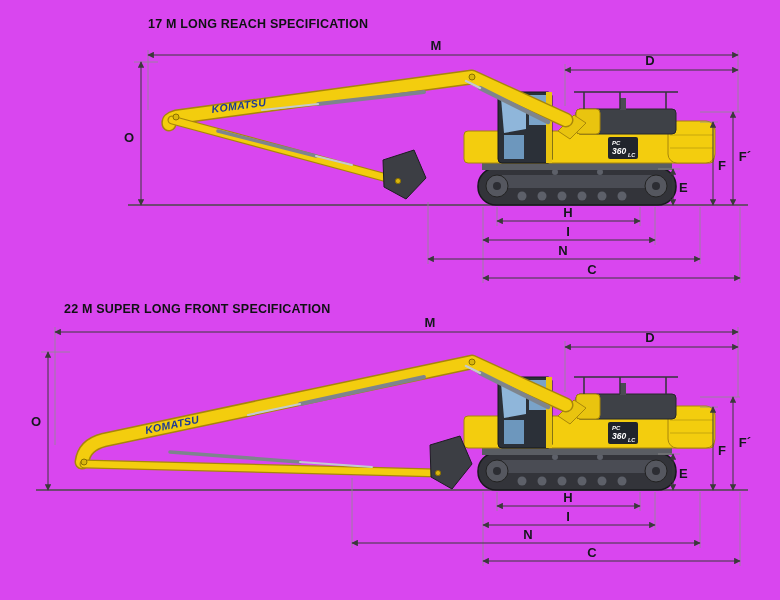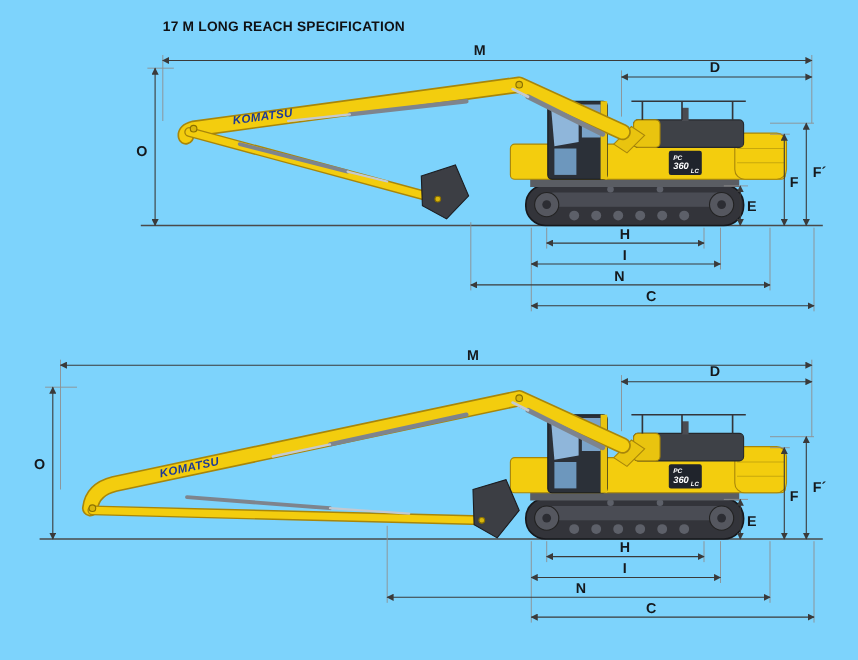--- a/index.html
+++ b/index.html
@@ -1,17 +1,17 @@
 <!DOCTYPE html>
 <html><head>
 <meta charset="utf-8">
 <style>
   html,body { margin:0; padding:0; background:#ffffff; }
   .canvas {
-    position:relative; width:780px; height:600px; background:#7dd3fc;
+    position:relative; width:780px; height:600px; background:#d946ef;
     font-family:"Liberation Sans", sans-serif; overflow:hidden;
   }
   .title {
     position:absolute; font-weight:700; font-size:12.5px; color:#101114;
     letter-spacing:.2px; white-space:nowrap;
   }
   .t17 { left:148px; top:17px; }
   .t22 { left:64px; top:302px; }
   svg.diagram { position:absolute; left:0; top:0; }
   text { font-family:"Liberation Sans", sans-serif; }
@@ -30,20 +30,21 @@
   .cable{ stroke:#9aa0a8; stroke-width:.9; }
   .pin  { fill:#d9b60c; stroke:#8a7000; stroke-width:1; }
   .bucket { fill:#3c3e44; stroke:#1c1d21; stroke-width:1; }
 </style>
 </head>
 <body>
 
 <div class="canvas">
 
   <div class="title t17">17 M LONG REACH SPECIFICATION</div>
+  <div class="title t22">22 M SUPER LONG FRONT SPECIFICATION</div>
 
   <svg class="diagram" width="780" height="600" viewBox="0 0 780 600">
 
     <defs>
       <marker id="arr" viewBox="0 0 10 10" refX="9" refY="5" markerWidth="6.5" markerHeight="6.5" orient="auto-start-reverse">
         <path d="M0,0 L10,5 L0,10 z" fill="#3a3a3a"></path>
       </marker>
 
       <g id="exc-base">
         <g>

